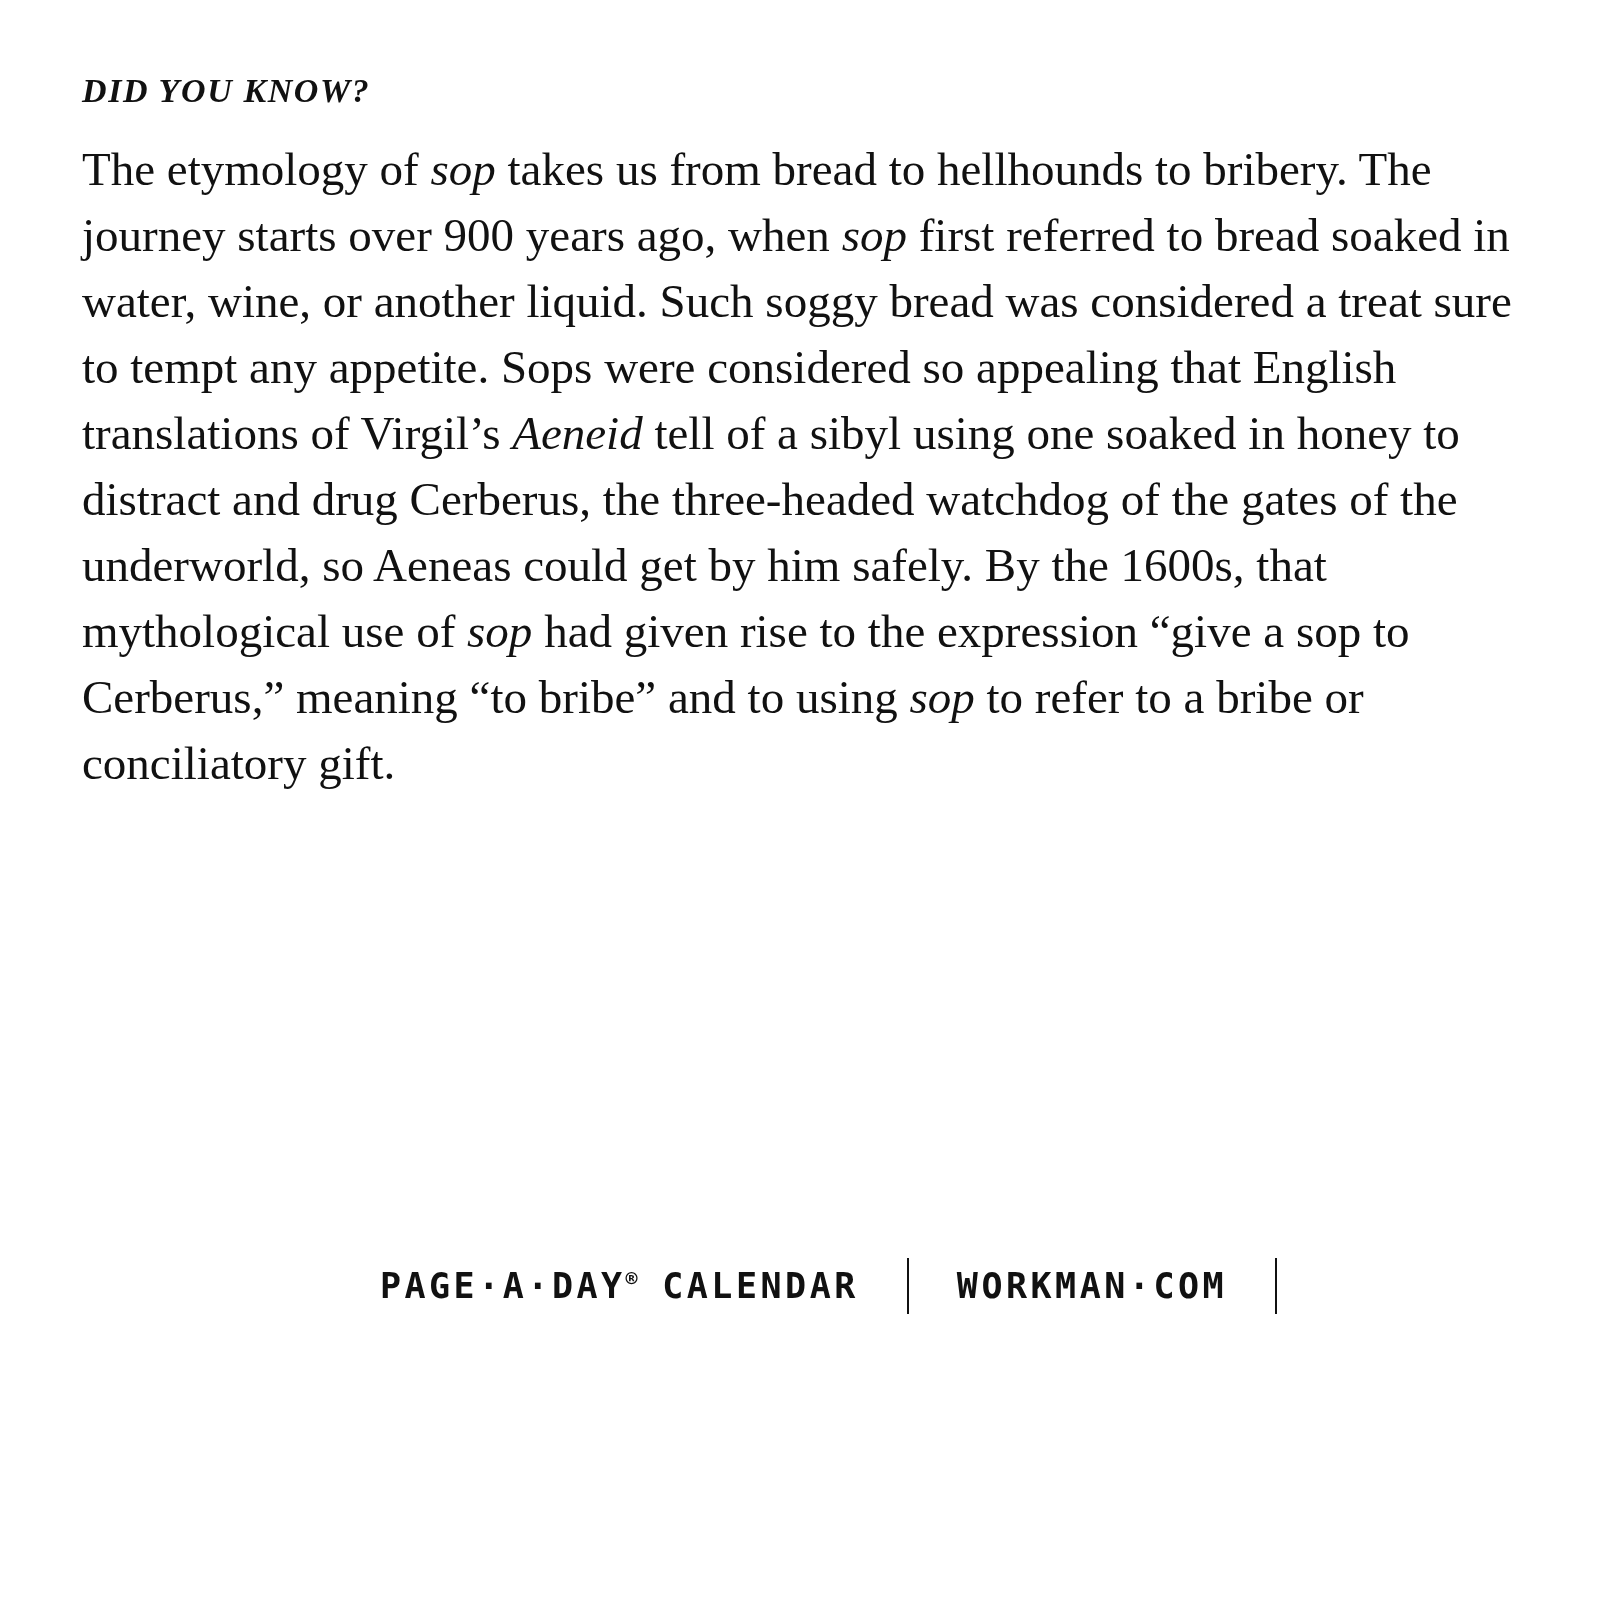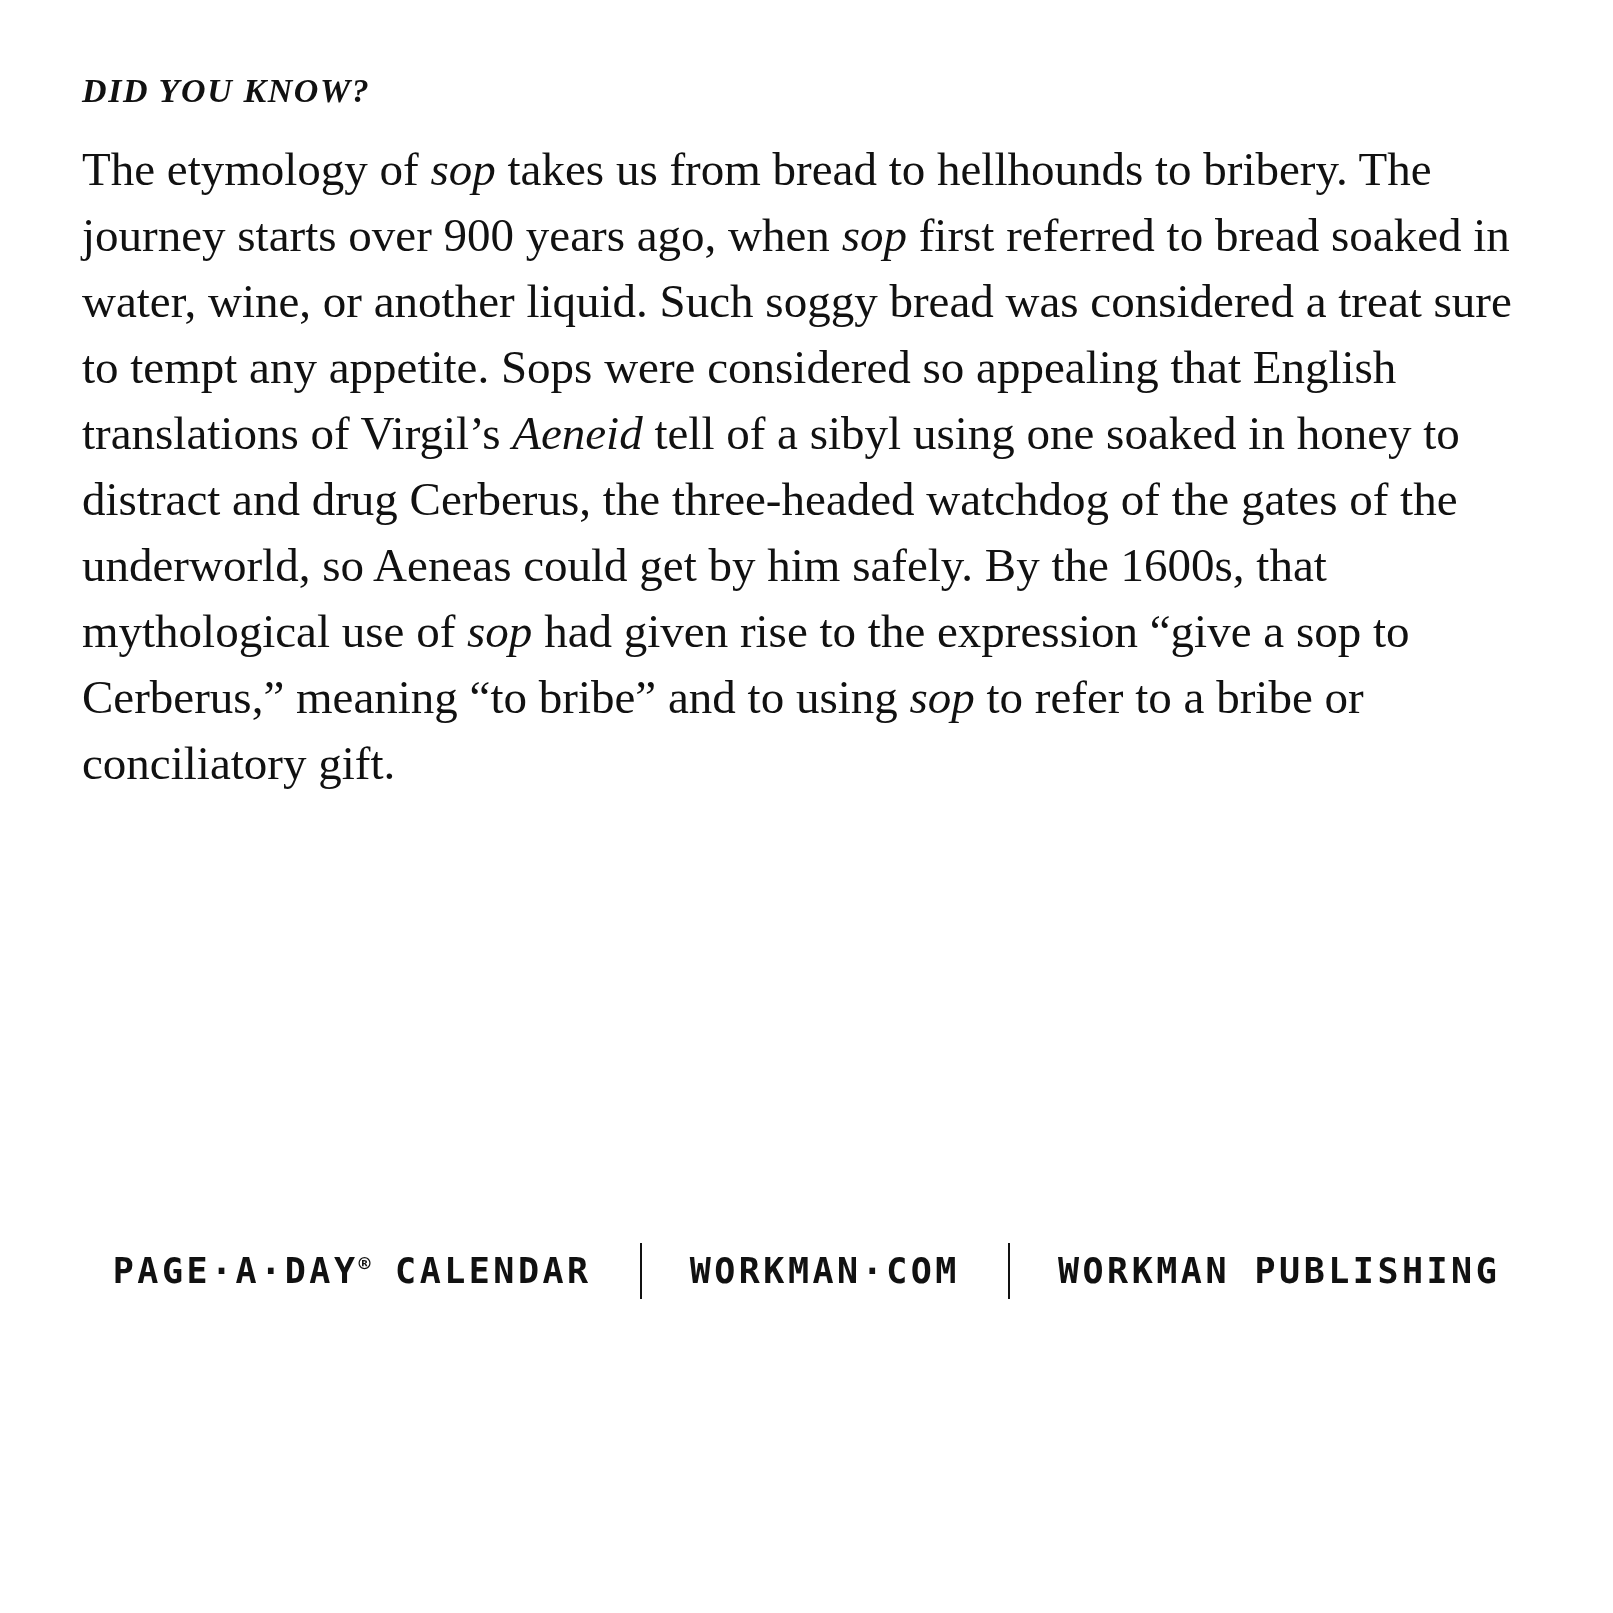--- a/index.html
+++ b/index.html
@@ -51,21 +51,21 @@
   }
 
   .spacer {
     flex: 1 1 auto;
   }
 
   .footer {
     position: absolute;
     left: 0;
     right: 0;
-    bottom: 93px;
+    bottom: 78px;
     display: flex;
     align-items: center;
     justify-content: center;
     gap: 4px;
   }
 
   .footer-item {
     font-family: "DejaVu Sans Mono", monospace;
     font-size: 35px;
     font-weight: bold;
@@ -99,16 +99,15 @@
 
   <div class="spacer"></div>
 
   <div class="footer">
     <div class="footer-item">
       <span>PAGE·A·DAY</span><span class="sup">®</span><span> CALENDAR</span>
     </div>
     <div class="footer-divider"></div>
     <div class="footer-item">WORKMAN·COM</div>
     <div class="footer-divider"></div>
-    <div class="footer-item">WORKMAN PUBLISHING</div>
   </div>
 
 </div>
 
 </body></html>

